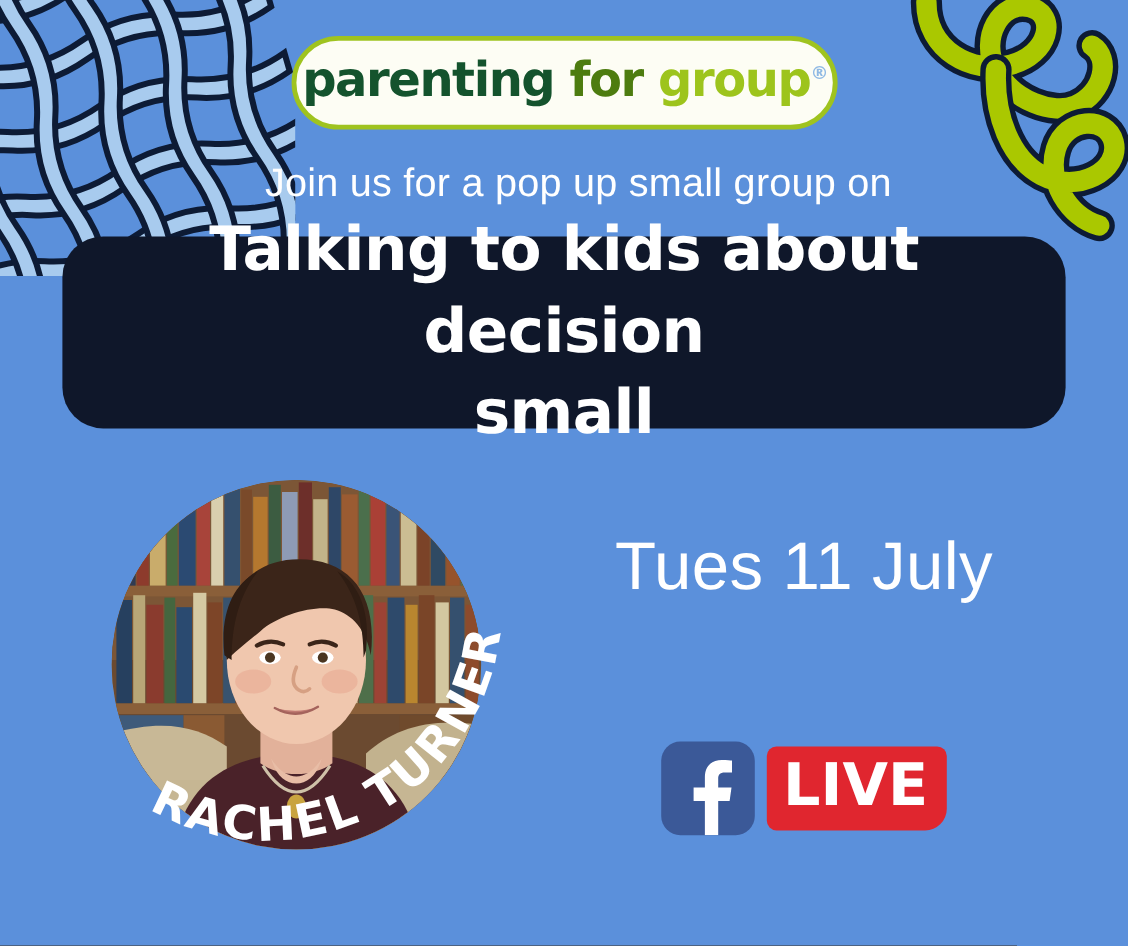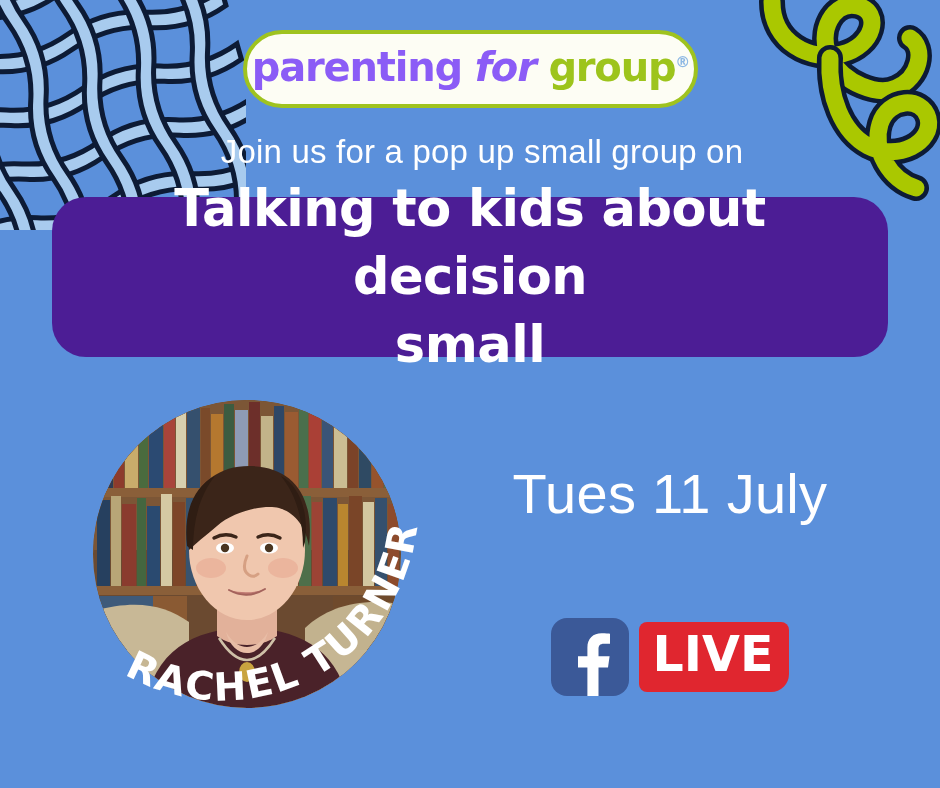--- a/index.html
+++ b/index.html
@@ -54,22 +54,22 @@
   .logo-text {
     font-family: "DejaVu Sans", sans-serif;
     font-weight: bold;
     font-size: 40px;
     letter-spacing: -1.2px;
     line-height: 1;
     white-space: nowrap;
     position: relative;
     top: -2px;
   }
-  .logo-w1 { color: #8b5cf6; }
-  .logo-w2 { color: #8b5cf6; font-style: italic; }
+  .logo-w1 { color: #14532d; }
+  .logo-w2 { color: #4d7c0f; }
   .logo-w3 { color: #9dc41c; }
   .logo-reg {
     color: #8fb9e4;
     font-size: 15px;
     vertical-align: super;
     font-weight: bold;
   }
 
   
   .subhead {
@@ -85,21 +85,21 @@
     padding-left: 12px;
   }
 
   
   .title-banner {
     position: absolute;
     left: 52px;
     top: 197px;
     width: 836px;
     height: 160px;
-    background: #4c1d95;
+    background: #0f172a;
     border-radius: 34px;
     display: flex;
     align-items: center;
     justify-content: center;
     box-sizing: border-box;
     padding: 0 26px;
   }
   .title-text {
     color: #ffffff;
     font-family: "DejaVu Sans", sans-serif;
@@ -145,21 +145,20 @@
   }
 
   
   .when {
     position: absolute;
     left: 460px;
     top: 443px;
     width: 420px;
     text-align: center;
     color: #ffffff;
-    margin-top: 22px;
   }
   .when-date {
     font-size: 56px;
     line-height: 1.02;
     letter-spacing: 0.3px;
   }
   .when-time {
     font-size: 56px;
     line-height: 1.02;
     letter-spacing: 0.3px;

